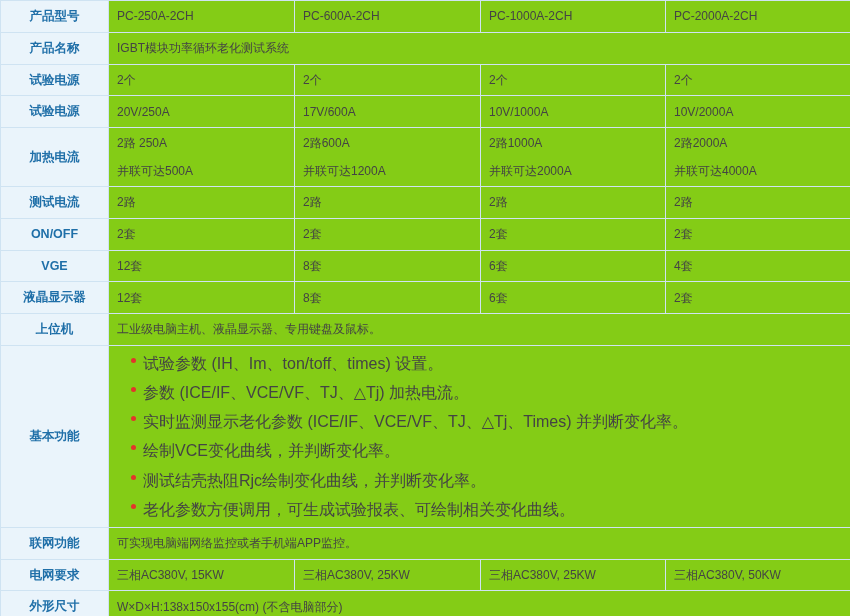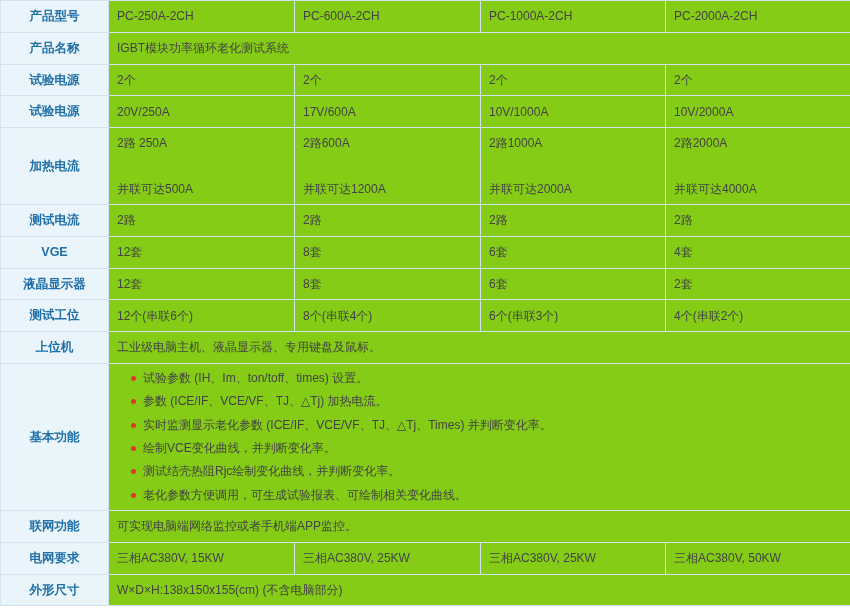--- a/index.html
+++ b/index.html
@@ -38,33 +38,33 @@
     background: #84cc16;
     color: #444444;
     text-align: left;
   }
   .col-a { width: 186px; }
   .col-b { width: 186px; }
   .col-c { width: 185px; }
   .col-d { width: 185px; }
 
   .sub-line { display: block; }
-  .sub-line + .sub-line { margin-top: 28px; }
+  .sub-line + .sub-line { margin-top: 10px; }
 
   ul.feat {
     margin: 0;
     padding: 0 0 0 14px;
     list-style: none;
   }
   ul.feat li {
     position: relative;
     padding: 0 0 0 12px;
     margin: 0 0 6px 0;
     color: #444444;
-    font-size: 12px;
+    font-size: 16px;
     line-height: 1.45;
   }
   ul.feat li:last-child { margin-bottom: 0; }
   ul.feat li::before {
     content: "";
     position: absolute;
     left: 0;
     top: 6px;
     width: 5px;
     height: 5px;
@@ -135,44 +135,44 @@
     </tr>
 
     <tr>
       <td class="label">测试电流</td>
       <td class="val">2路</td>
       <td class="val">2路</td>
       <td class="val">2路</td>
       <td class="val">2路</td>
     </tr>
 
+    <tr>
+      <td class="label">ON/OFF</td>
+      <td class="val">2套</td>
+      <td class="val">2套</td>
+      <td class="val">2套</td>
+      <td class="val">2套</td>
+    </tr>
 
     <tr>
       <td class="label">VGE</td>
       <td class="val">12套</td>
       <td class="val">8套</td>
       <td class="val">6套</td>
       <td class="val">4套</td>
     </tr>
 
     <tr>
       <td class="label">液晶显示器</td>
       <td class="val">12套</td>
       <td class="val">8套</td>
       <td class="val">6套</td>
       <td class="val">2套</td>
     </tr>
 
-    <tr>
-      <td class="label">测试工位</td>
-      <td class="val">12个(串联6个)</td>
-      <td class="val">8个(串联4个)</td>
-      <td class="val">6个(串联3个)</td>
-      <td class="val">4个(串联2个)</td>
-    </tr>
 
     <tr>
       <td class="label">上位机</td>
       <td class="val" colspan="4">工业级电脑主机、液晶显示器、专用键盘及鼠标。</td>
     </tr>
 
     <tr>
       <td class="label">基本功能</td>
       <td class="val" colspan="4">
         <ul class="feat">

